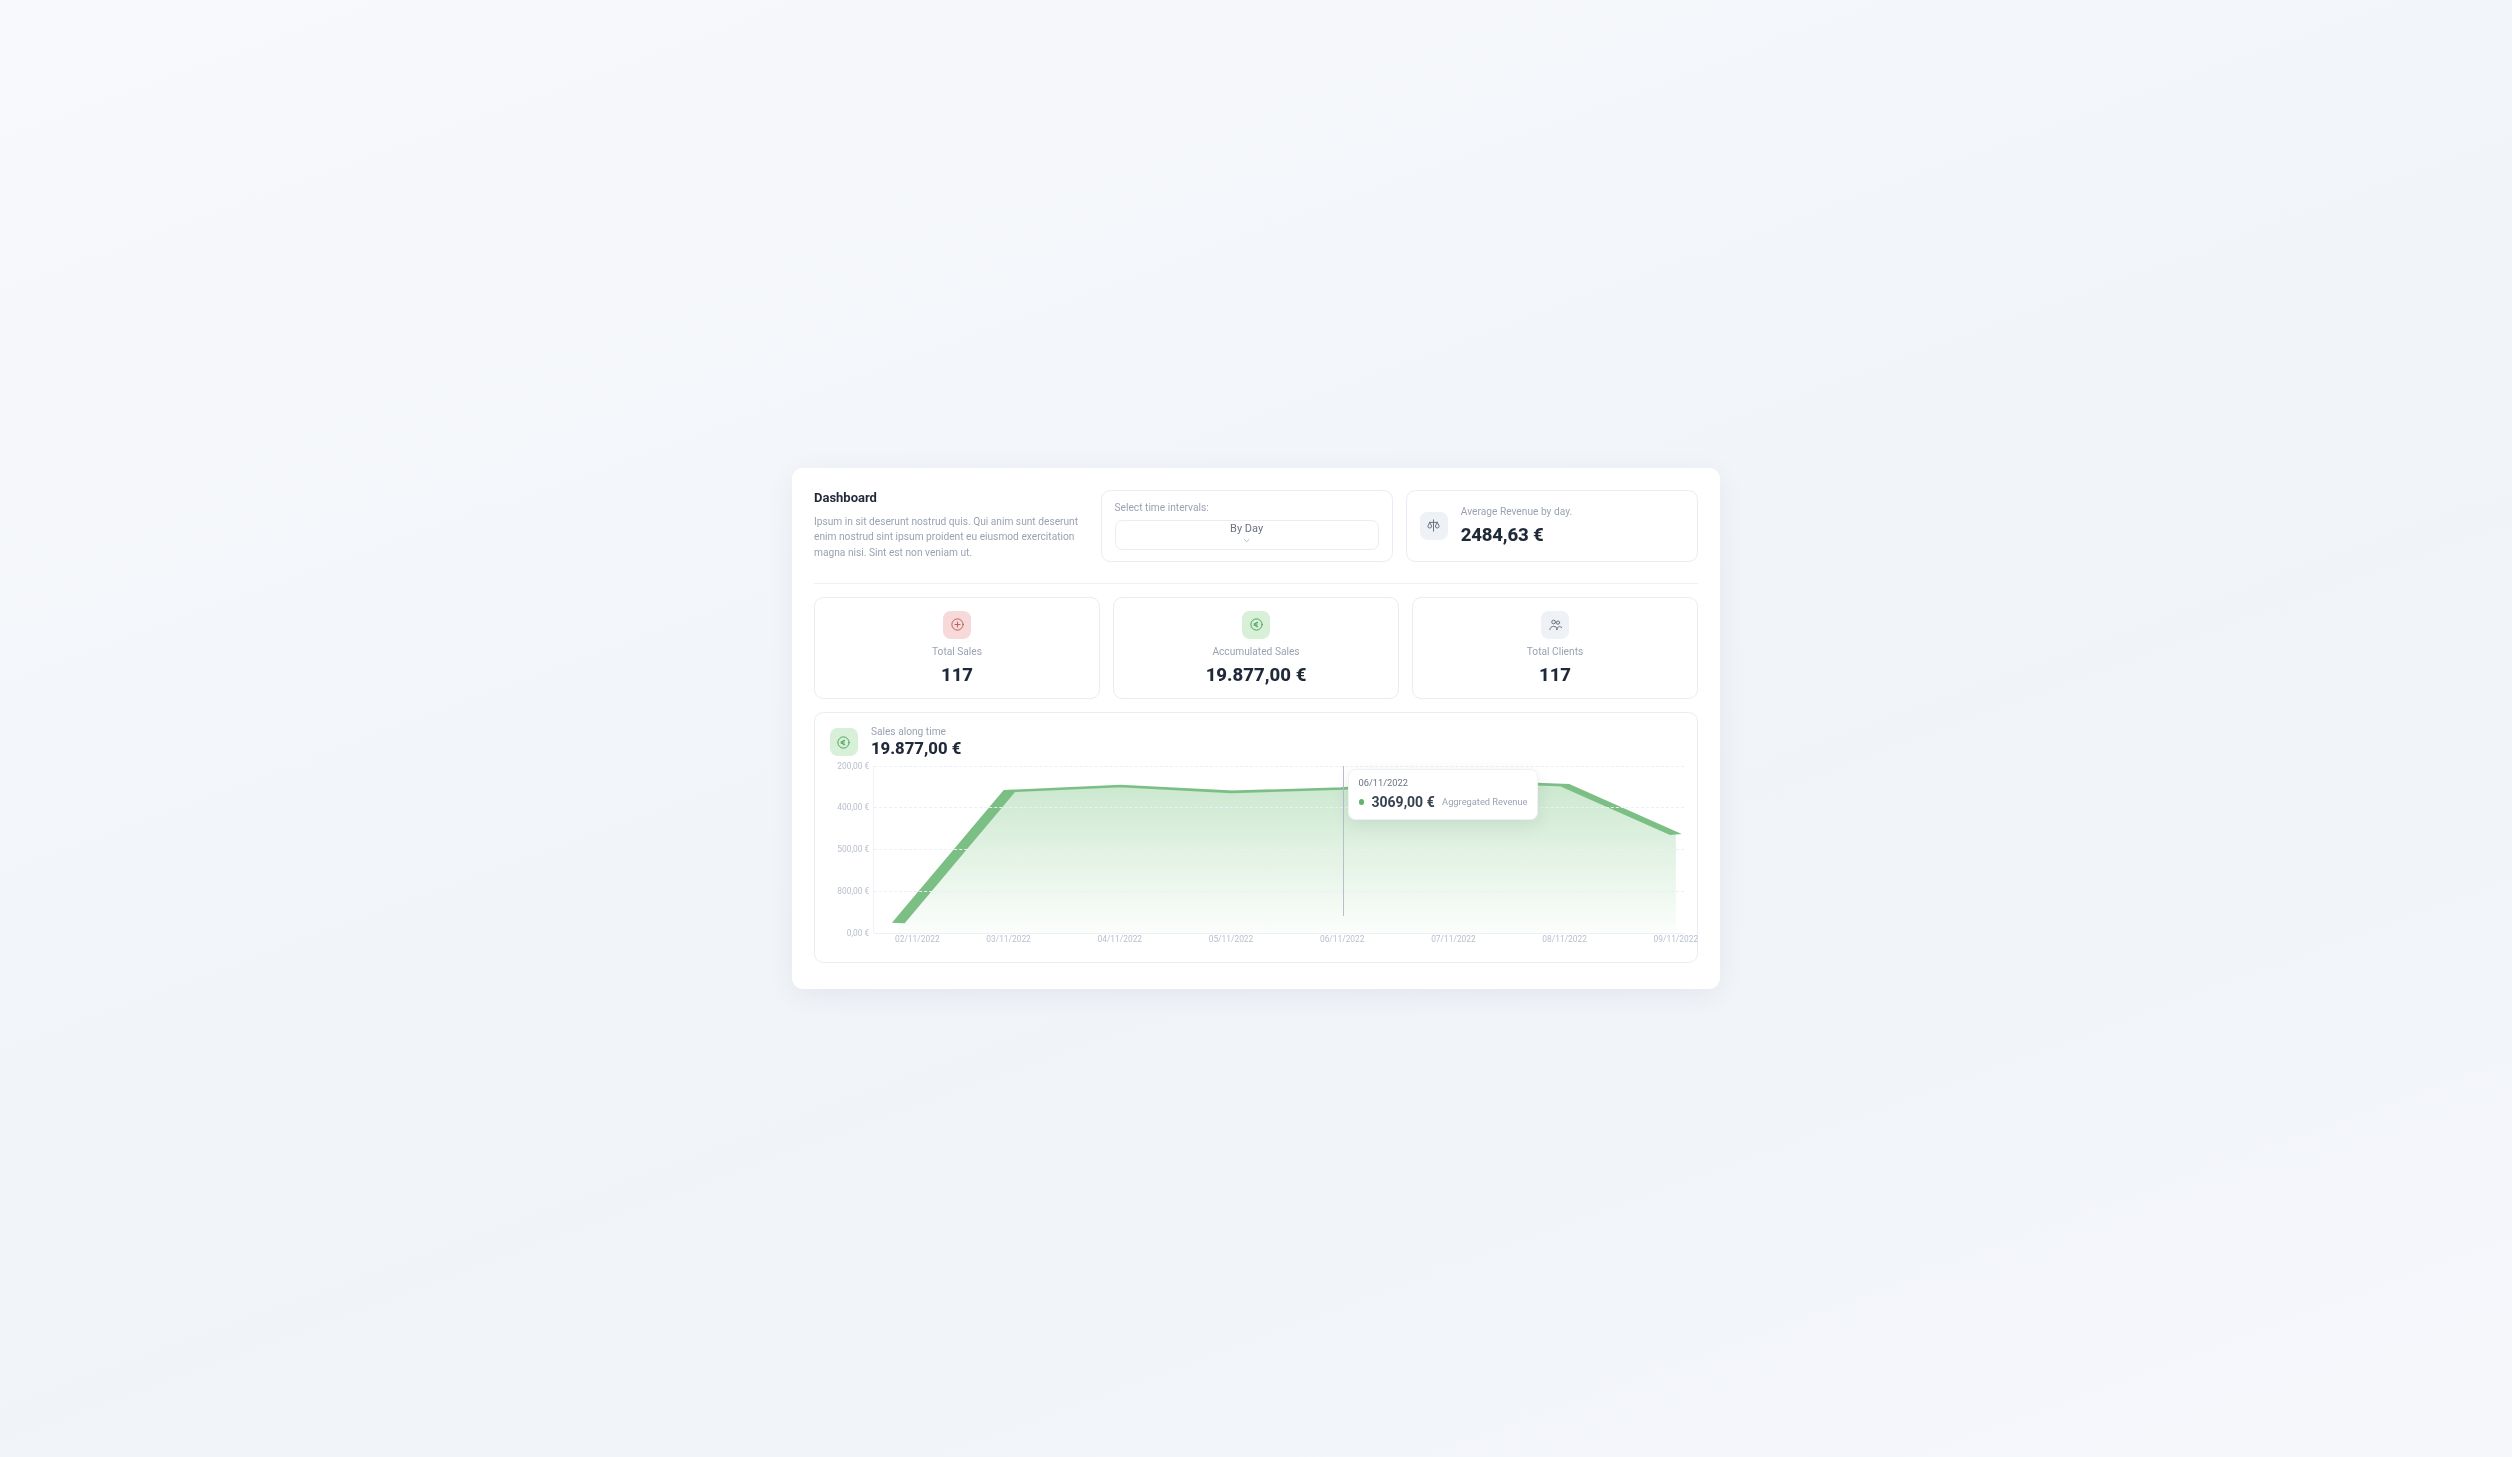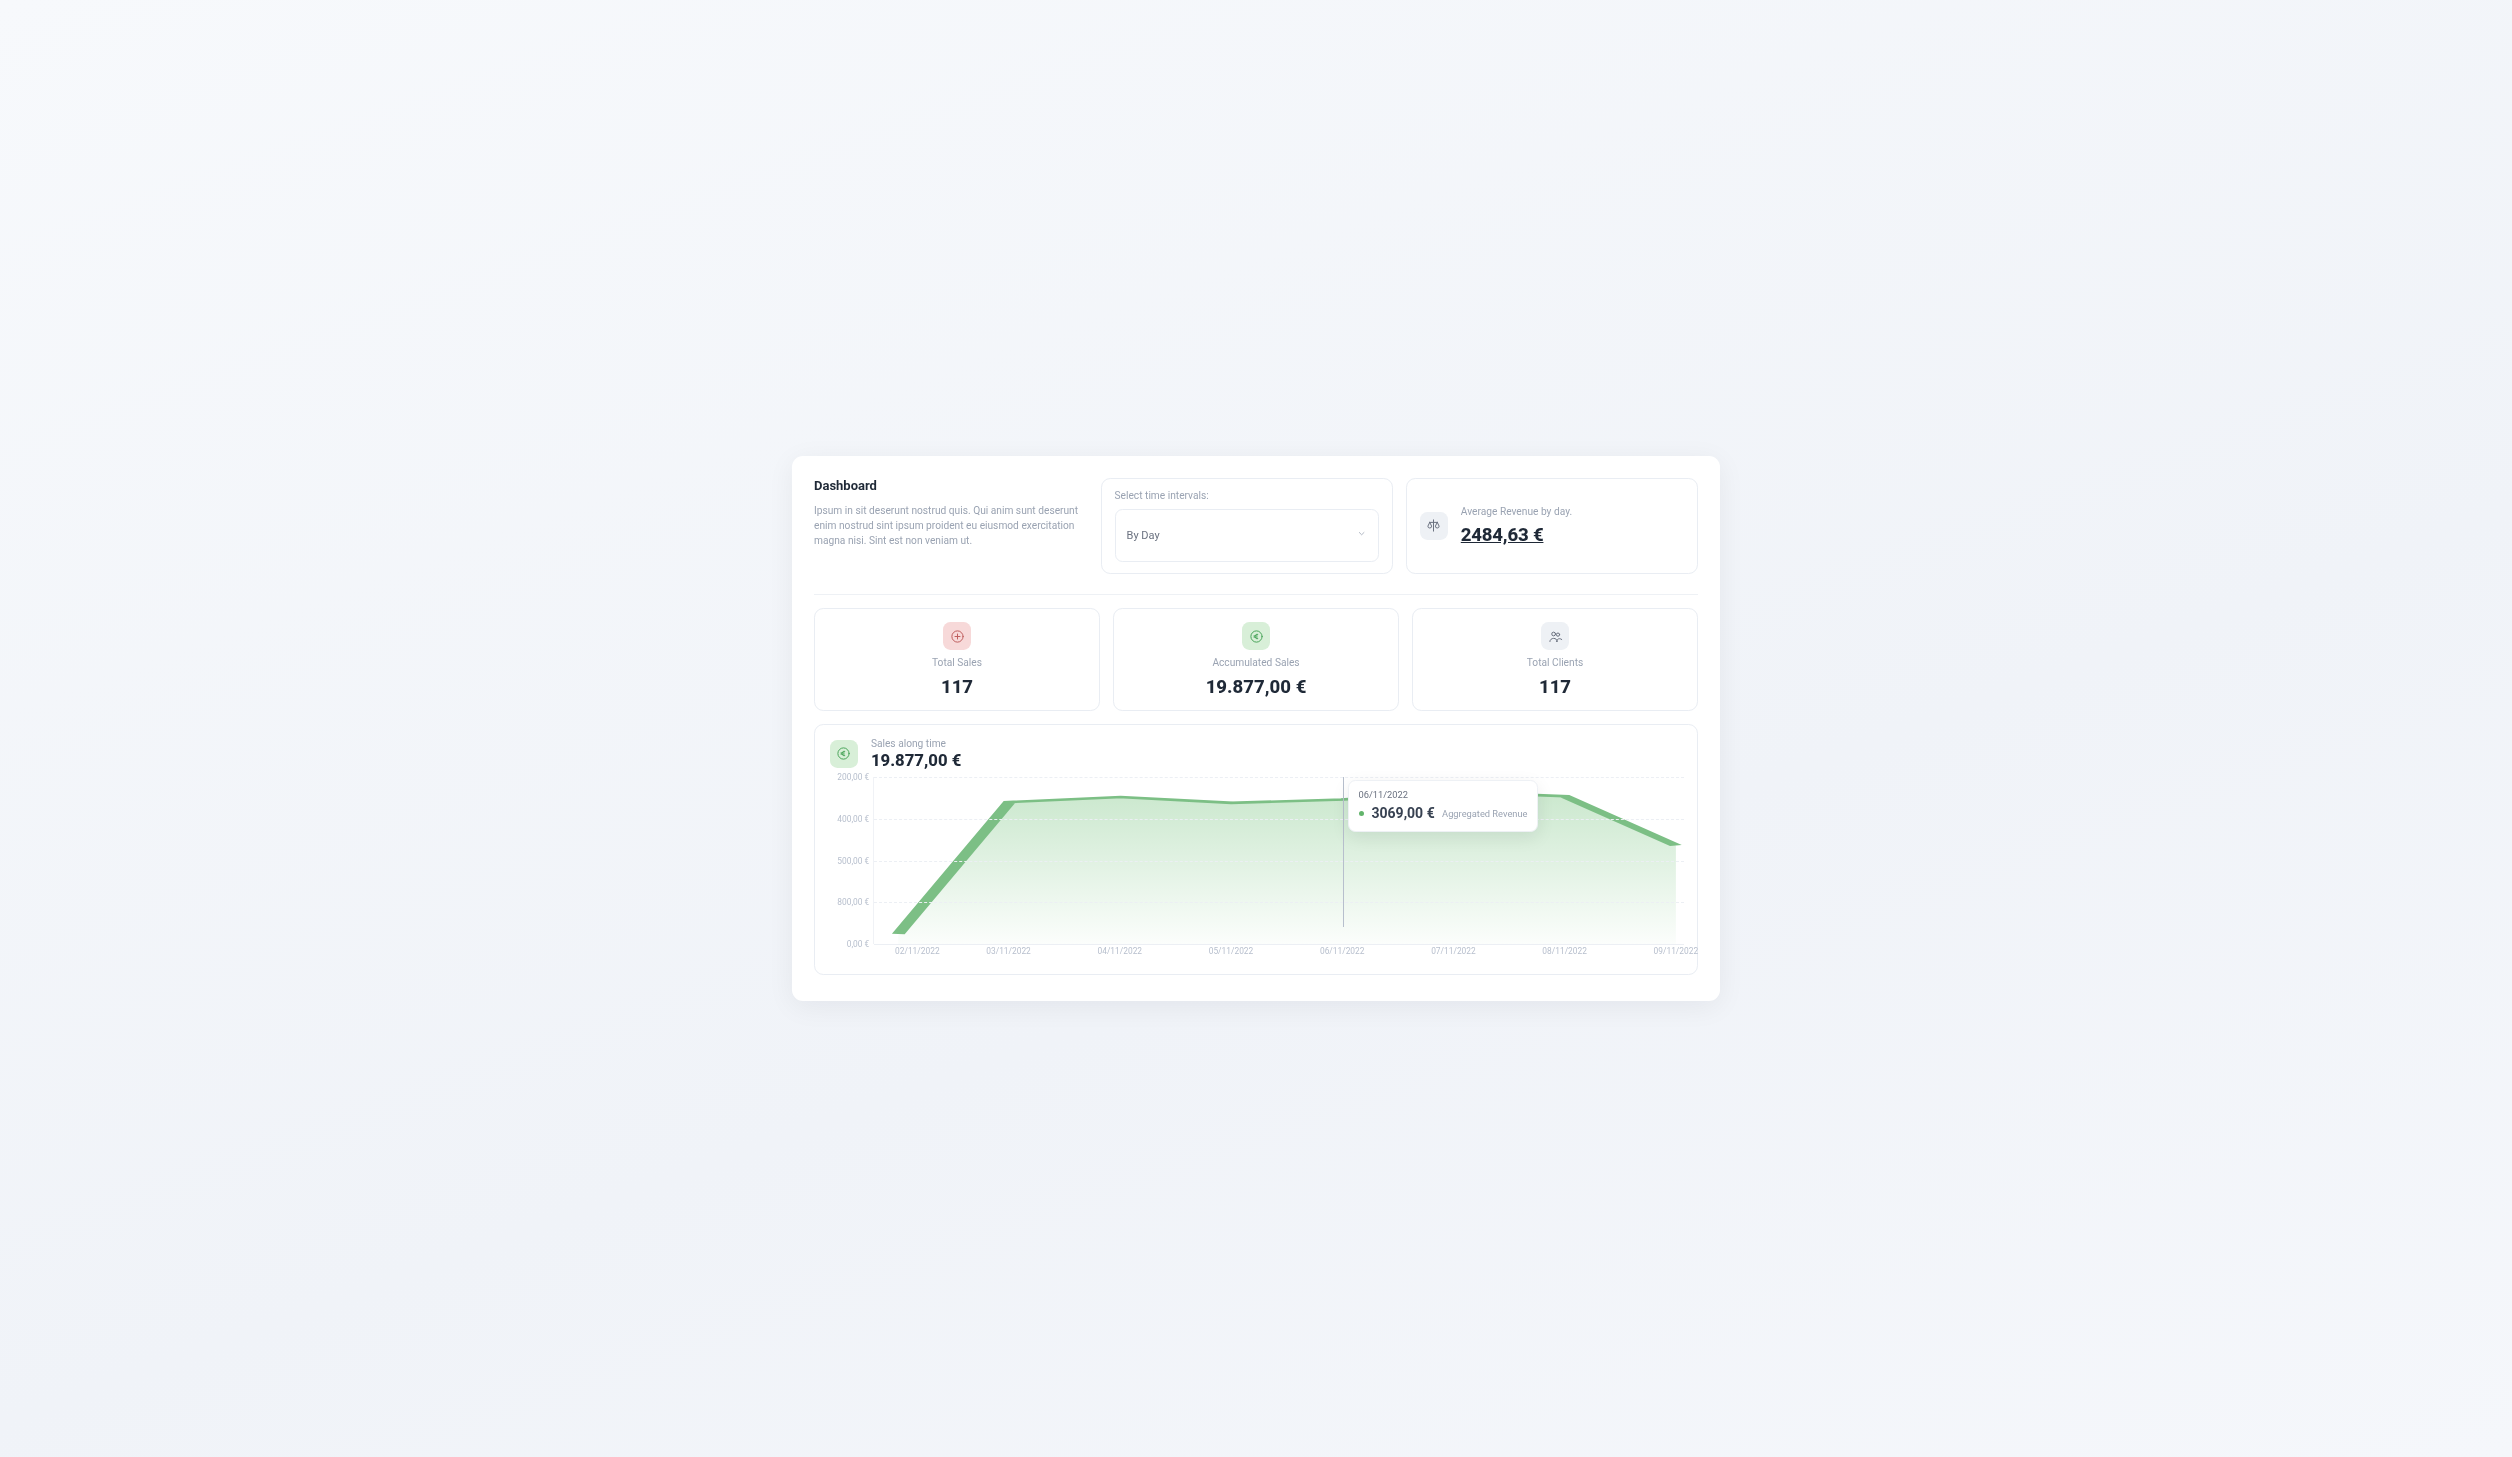--- a/index.html
+++ b/index.html
@@ -63,25 +63,26 @@
     font-size: 10.2px;
     color: #9aa3b2;
     margin-bottom: 7.4px;
   }
   .select {
     display: flex;
     align-items: center;
     justify-content: space-between;
     border: 0.9px solid #e9edf3;
     border-radius: 7.4px;
-    padding: 19px 11px;
+    padding: 1px 11px;
     font-size: 11px;
     color: #6b7280;
     background: #fff;
     cursor: pointer;
+    flex-direction: column;
   }
 
   .avg-card {
     display: flex;
     align-items: center;
     gap: 13px;
   }
   .icon-box {
     width: 28px; height: 28px;
     border-radius: 7.4px;
@@ -89,21 +90,20 @@
   }
   .icon-gray  { background: #eef1f5; color: #6b7280; }
   .icon-red   { background: #f7d9d9; color: #c05f5f; }
   .icon-green { background: #d8efd8; color: #4aa55a; }
 
   .big-number {
     font-size: 18.6px;
     font-weight: 800;
     color: #1f2937;
     letter-spacing: -0.2px;
-    text-decoration: underline;
   }
 
   .kpi-row {
     display: flex;
     gap: 13px;
     margin-bottom: 13px;
   }
   .kpi-card {
     flex: 1 1 0;
     border: 0.9px solid #e9edf3;

